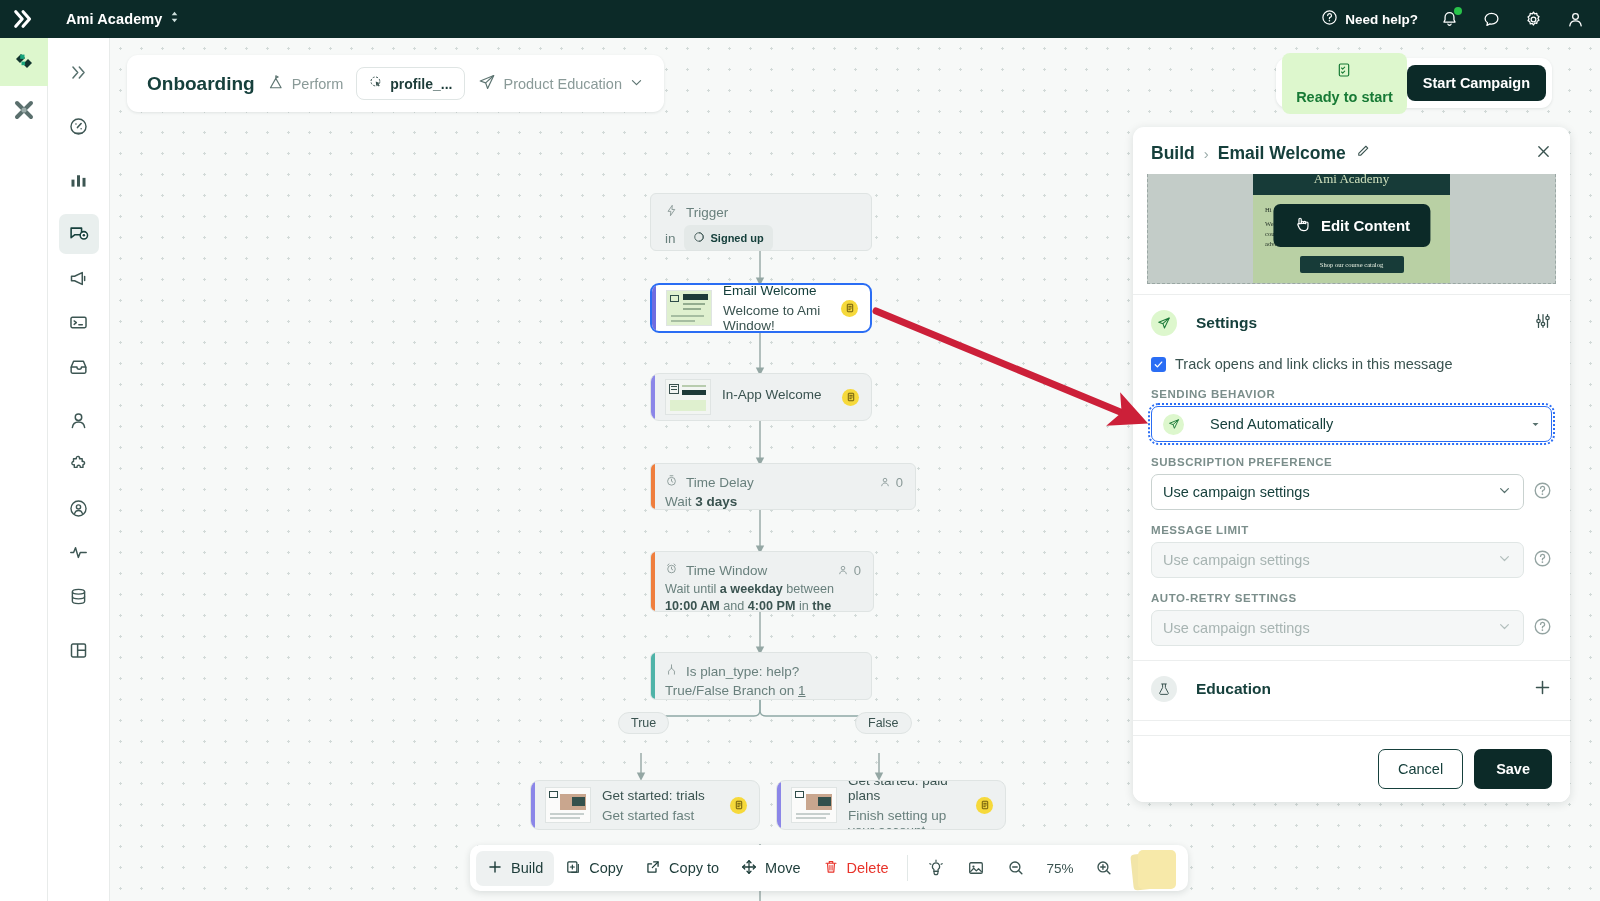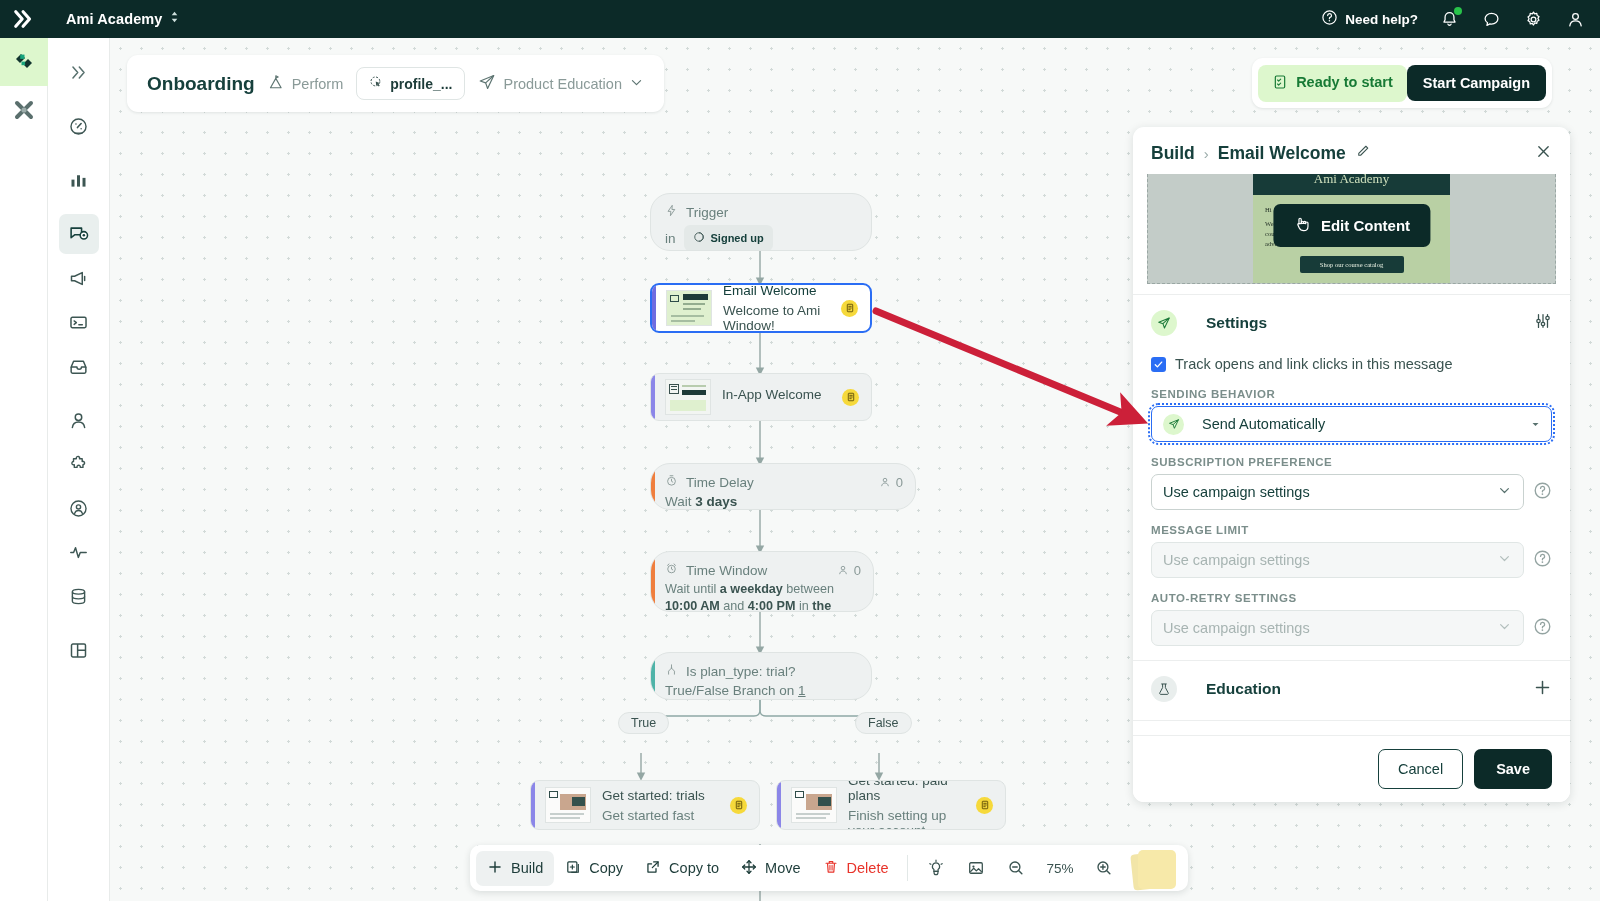--- a/index.html
+++ b/index.html
@@ -65,32 +65,32 @@
     display: flex; align-items: center; gap: 7px; border: 1px solid #dfe5e4;
     border-radius: 8px; padding: 7px 12px; font-size: 14px; font-weight: bold; color: #1d3c39;
   }
 
   .flow-actions {
     position: absolute; top: 58px; right: 48px; height: 50px; background: #fff;
     border-radius: 11px; display: flex; align-items: center; gap: 0; padding: 6px;
     box-shadow: 0 1px 3px rgba(20,40,40,.10); z-index: 20;
   }
   .ready-badge {
-    display: flex; gap: 8px; background: #ddf7cd; color: #177a35;
-    font-size: 14.5px; font-weight: bold; border-radius: 8px; padding: 9px 14px;
+    display: flex; align-items: center; gap: 8px; background: #ddf7cd; color: #177a35;
+    font-size: 14.5px; font-weight: bold; border-radius: 8px; padding: 9px 14px; flex-direction: column;
   }
   .start-btn {
     background: #0c2a28; color: #fff; font-size: 14.5px; font-weight: bold;
     border: none; border-radius: 8px; padding: 10px 16px; cursor: pointer;
     font-family: "Liberation Sans", sans-serif;
   }
 
   
   .node {
-    position: absolute; border-radius: 20px; background: #eef1f1;
+    position: absolute; border-radius: 6px; background: #eef1f1;
     border: 1px solid #dfe4e3; overflow: hidden;
   }
   .node-accent { position: absolute; left: 0; top: 0; bottom: 0; width: 4px; }
   .node-head { padding: 9px 12px 2px 14px; display: flex; align-items: center; gap: 8px; }
   .node-title { font-size: 13.5px; color: #69807d; }
   .node-sub { font-size: 13.5px; color: #69807d; padding: 0 12px 9px 14px; line-height: 1.35; }
   .node-sub b { color: #3a5350; }
   .node-count { margin-left: auto; display: flex; align-items: center; gap: 5px; font-size: 13px; color: #8a9a98; }
   .badge-yellow {
     width: 17px; height: 17px; border-radius: 50%; background: #f6d93b;
@@ -159,35 +159,35 @@
   .preview-btn { margin: 7px auto 0; width: 104px; background: #173b38; color: #eaf2e4; font-family: "Liberation Serif", serif;
                  font-size: 6.6px; text-align: center; padding: 5px 0; border-radius: 2px; }
   .edit-content {
     position: absolute; top: 30px; left: 50%; transform: translateX(-50%);
     background: #0c2a28; color: #fff; font-size: 15px; font-weight: bold;
     border-radius: 7px; padding: 11px 20px; display: flex; align-items: center; gap: 10px;
     cursor: pointer; white-space: nowrap;
   }
 
   .panel-scroll { flex: 1; overflow: hidden; padding: 0 0 0 0; }
-  .sect-head { display: flex; align-items: center; gap: 29px; padding: 15px 18px 8px 18px; border-top: 1px solid #eceeee; margin-top: 10px; }
+  .sect-head { display: flex; align-items: center; gap: 19px; padding: 15px 18px 8px 18px; border-top: 1px solid #eceeee; margin-top: 10px; }
   .sect-icon { width: 26px; height: 26px; border-radius: 50%; background: #ddf7cd; display: flex; align-items: center; justify-content: center; flex: none; }
   .sect-icon.grey { background: #e9eeed; }
   .sect-title { font-size: 15.5px; font-weight: bold; color: #16403c; }
   .sect-action { margin-left: auto; color: #3a5350; cursor: pointer; }
 
   .panel-body { padding: 4px 18px 0 18px; }
   .check-row { display: flex; align-items: center; gap: 9px; margin: 8px 0 16px 0; }
   .cbox { width: 15px; height: 15px; background: #2a6df4; border-radius: 3px; display: flex; align-items: center; justify-content: center; flex: none; }
   .check-label { font-size: 14.5px; color: #3a5350; }
   .field-label { font-size: 11.5px; font-weight: bold; letter-spacing: .55px; color: #7b8e8b; margin-bottom: 6px; }
   .field-row { display: flex; align-items: center; gap: 9px; margin-bottom: 14px; }
   .select {
     flex: 1; height: 36px; border: 1px solid #c9d2d0; border-radius: 7px; background: #fff;
-    display: flex; align-items: center; padding: 0 11px; gap: 18px; font-size: 14.5px; color: #16403c;
+    display: flex; align-items: center; padding: 0 11px; gap: 26px; font-size: 14.5px; color: #16403c;
     cursor: pointer;
   }
   .select.disabled { background: #f5f7f7; border-color: #e0e6e5; color: #a7b4b2; cursor: default; }
   .select.focused {
     height: 36px; border: 1px solid #2a6df4; outline: 2px dotted #2a6df4; outline-offset: 1px;
   }
   .select .caret { margin-left: auto; color: #58716e; }
   .select.disabled .caret { color: #b3bfbd; }
   .sel-icon { width: 21px; height: 21px; border-radius: 50%; background: #ddf7cd; display: flex; align-items: center; justify-content: center; flex: none; }
   .help-icon { color: #93a3a1; flex: none; cursor: pointer; }
@@ -511,21 +511,21 @@
     </div>
 
     <div class="node" style="left:540px; top:614px; width:222px; height:48px;">
       <div class="node-accent" style="background:#4fb3a8;"></div>
       <div class="node-head">
         <span>
           <svg width="13" height="13" viewBox="0 0 24 24">
               <path d="M12 3.4v6M12 9.4L6.6 15v5.6M12 9.4L17.4 15v5.6" fill="none" stroke="#8a9a98" stroke-width="1.7" stroke-linecap="round"></path>
             </svg>
         </span>
-        <span class="node-title">Is plan_type: trial?</span>
+        <span class="node-title">Is plan_type: help?</span>
       </div>
       <div class="node-sub">True/False Branch on <u>1 condition</u></div>
     </div>
 
     <div class="branch-label" style="left:508px; top:674px;">True</div>
     <div class="branch-label" style="left:745px; top:674px;">False</div>
 
     <div class="msg-node" style="left:420px; top:742px; width:230px; height:50px;">
       <div style="position:absolute;left:0;top:0;bottom:0;width:4px;background:#8b86e8;"></div>
       <div class="msg-inner">

